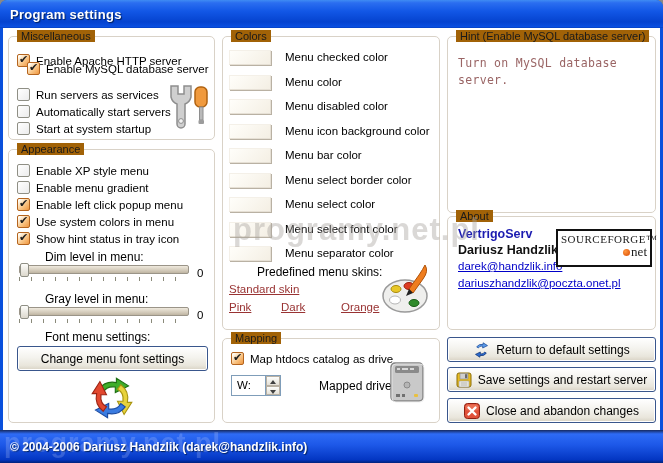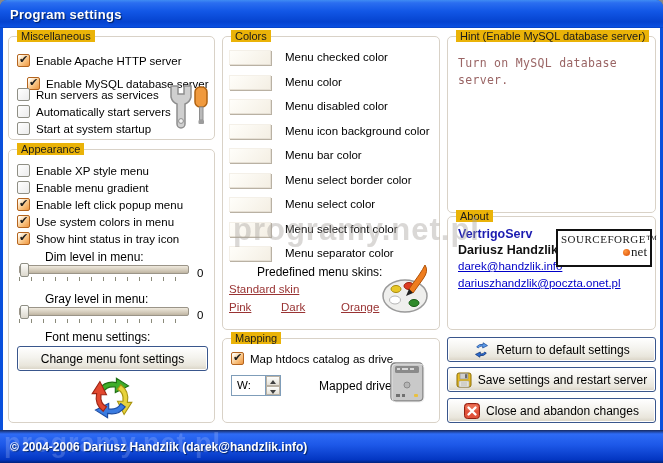--- a/index.html
+++ b/index.html
@@ -27,21 +27,21 @@
     background:linear-gradient(180deg,#16295e 0%,#2e6bf5 12%,#1d58e8 45%,#0336c2 90%,#00227a 100%);
     display:flex; align-items:center; padding-left:10px;
   }
   .footer .copy { color:#fff; font-weight:bold; font-size:12px; text-shadow:1px 1px 1px #00205e; }
 
   
   .group {
     position:absolute; border:1px solid #d9d2c7; border-radius:5px; background:transparent;
   }
   .group > .gtitle {
-    position:absolute; top:-7px; left:8px; background:#eab308; padding:0 4px;
+    position:absolute; top:-7px; left:8px; background:#a16207; padding:0 4px;
     color:#1a1a1a; font-size:11px;
   }
 
   
   .cb-row { position:absolute; left:8px; display:flex; align-items:center; gap:6px; height:15px; }
   .cb {
     width:13px; height:13px; flex:0 0 13px; border:1px solid #8f8f85; border-radius:2px;
     background:linear-gradient(135deg,#ffffff,#ececec); position:relative;
   }
   .cb.checked {
@@ -150,21 +150,21 @@
 
   <div class="body"></div>
 
   <div class="group" style="left:8px; top:36px; width:207px; height:104px;">
     <span class="gtitle">Miscellaneous</span>
 
     <div class="cb-row" style="top:16px;">
       <span class="cb checked"></span>
       <span class="cb-lbl">Enable Apache HTTP server</span>
     </div>
-    <div class="cb-row" style="top:39px;padding-left:10px;">
+    <div class="cb-row" style="top:24px;padding-left:10px;">
       <span class="cb checked"></span>
       <span class="cb-lbl">Enable MySQL database server</span>
     </div>
     <div class="cb-row" style="top:50px;">
       <span class="cb"></span>
       <span class="cb-lbl">Run servers as services</span>
     </div>
     <div class="cb-row" style="top:67px;">
       <span class="cb"></span>
       <span class="cb-lbl">Automatically start servers</span>

